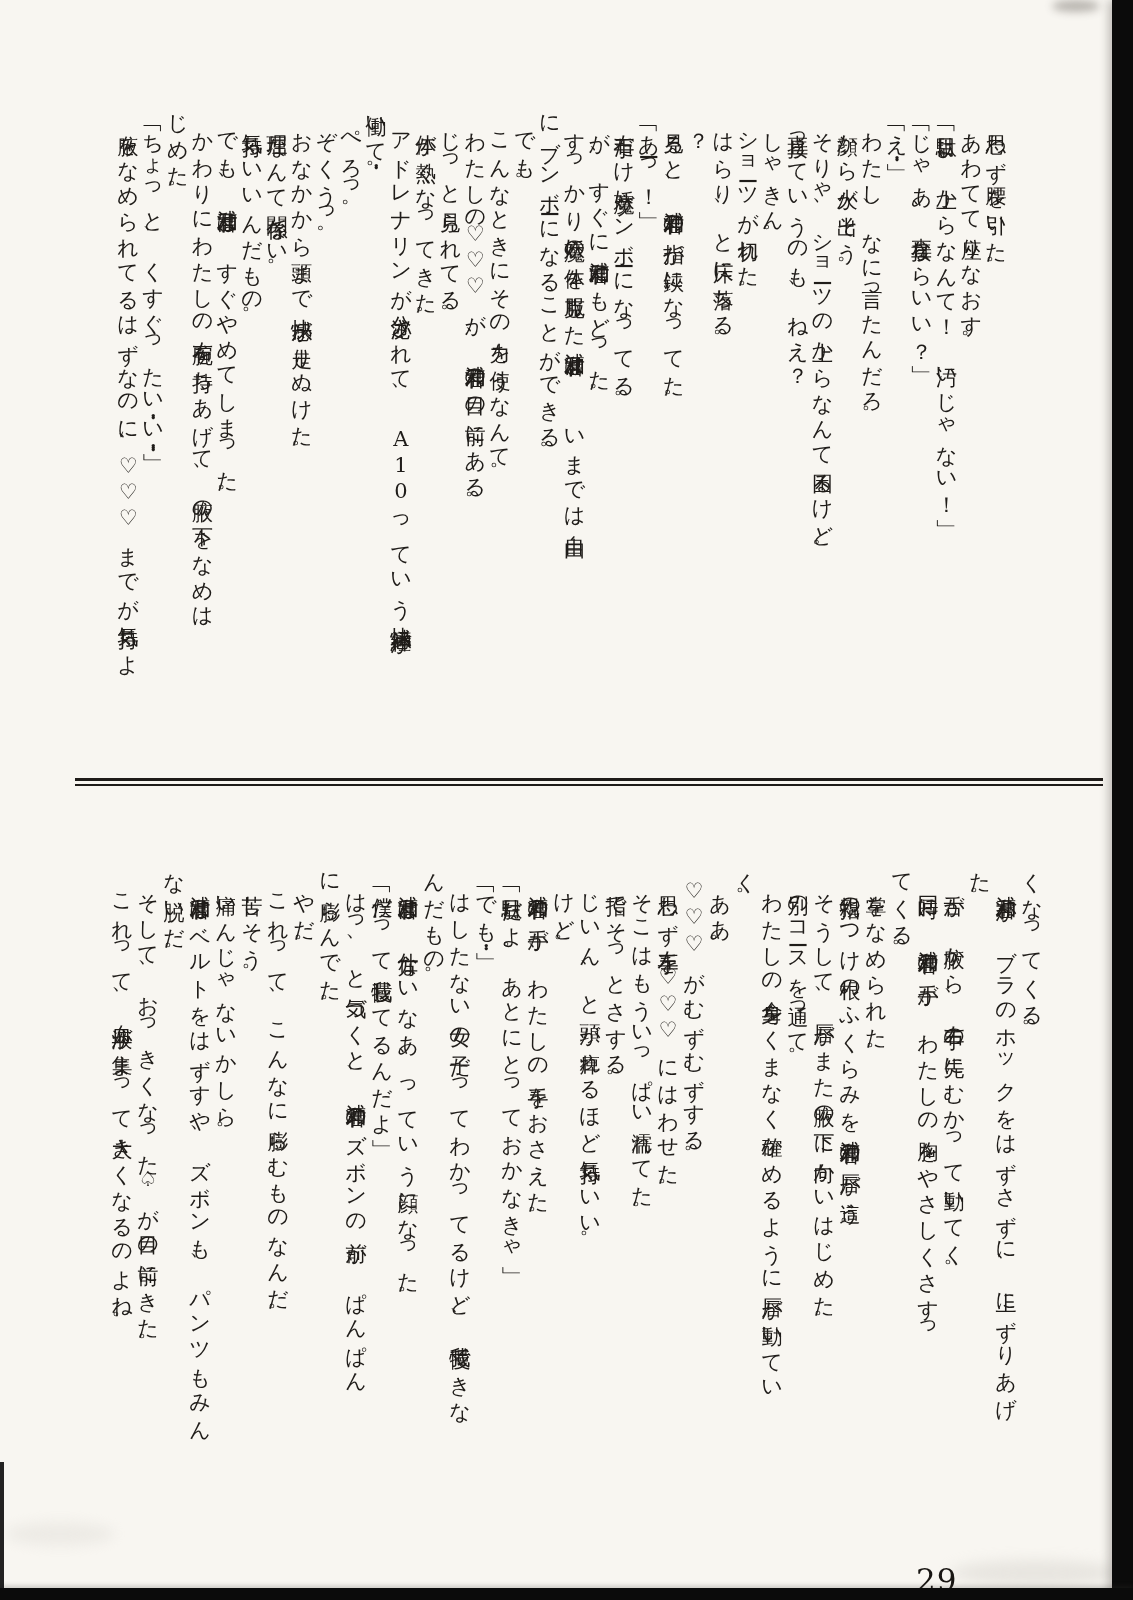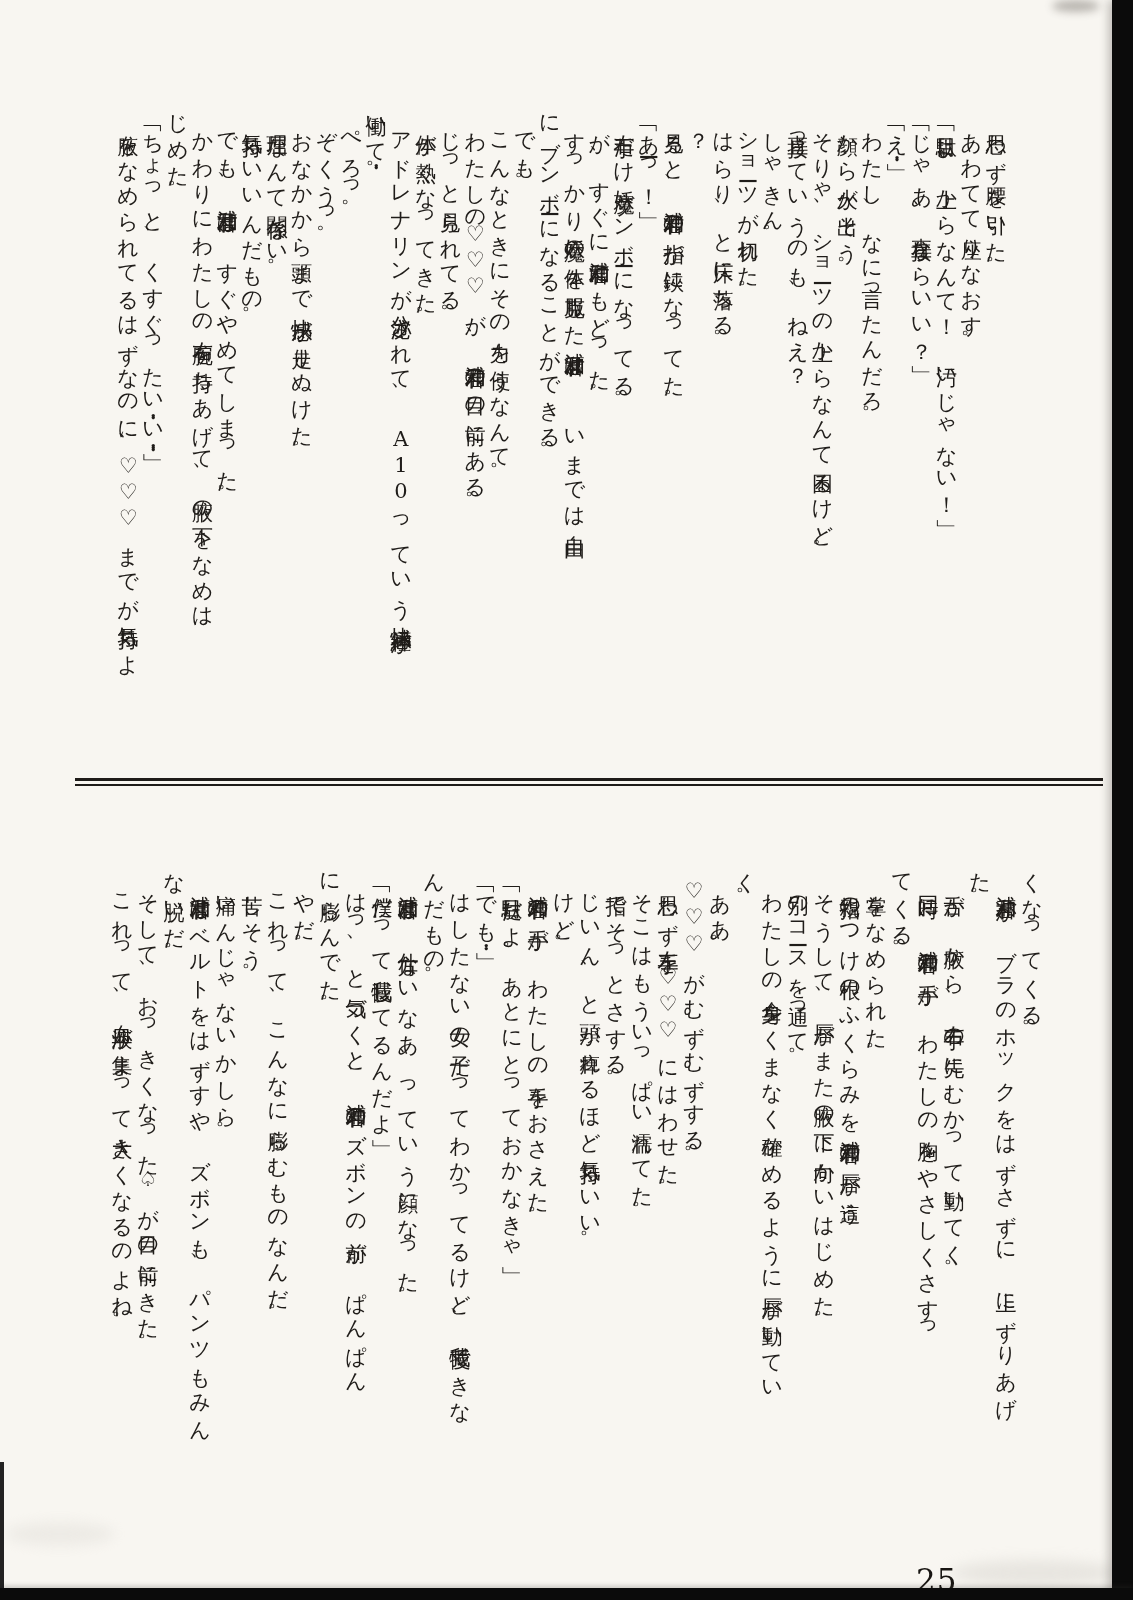--- a/index.html
+++ b/index.html
@@ -145,21 +145,21 @@
       <div class="col indent">やだ。</div>
       <div class="col indent">これって、こんなに膨らむものなんだ。</div>
       <div class="col indent">苦しそう。</div>
       <div class="col indent">痛いんじゃないかしら。</div>
       <div class="col indent">浦和君はベルトをはずすや、ズボンも、パンツもみん</div>
       <div class="col">な脱いだ。</div>
       <div class="col indent">そして、おっきくなった♤が目の前にきた。</div>
       <div class="col indent">これって、血液が集まって大きくなるのよね。</div>
     </div>
 
-  <div class="pagenum">25</div>
+  <div class="pagenum">29</div>
 
   <div class="smudge s1"></div>
   <div class="smudge s2"></div>
   <div class="smudge s3"></div>
 
   <div class="edge-right"></div>
   <div class="edge-bottom"></div>
   <div class="edge-left"></div>
 
 </div>

